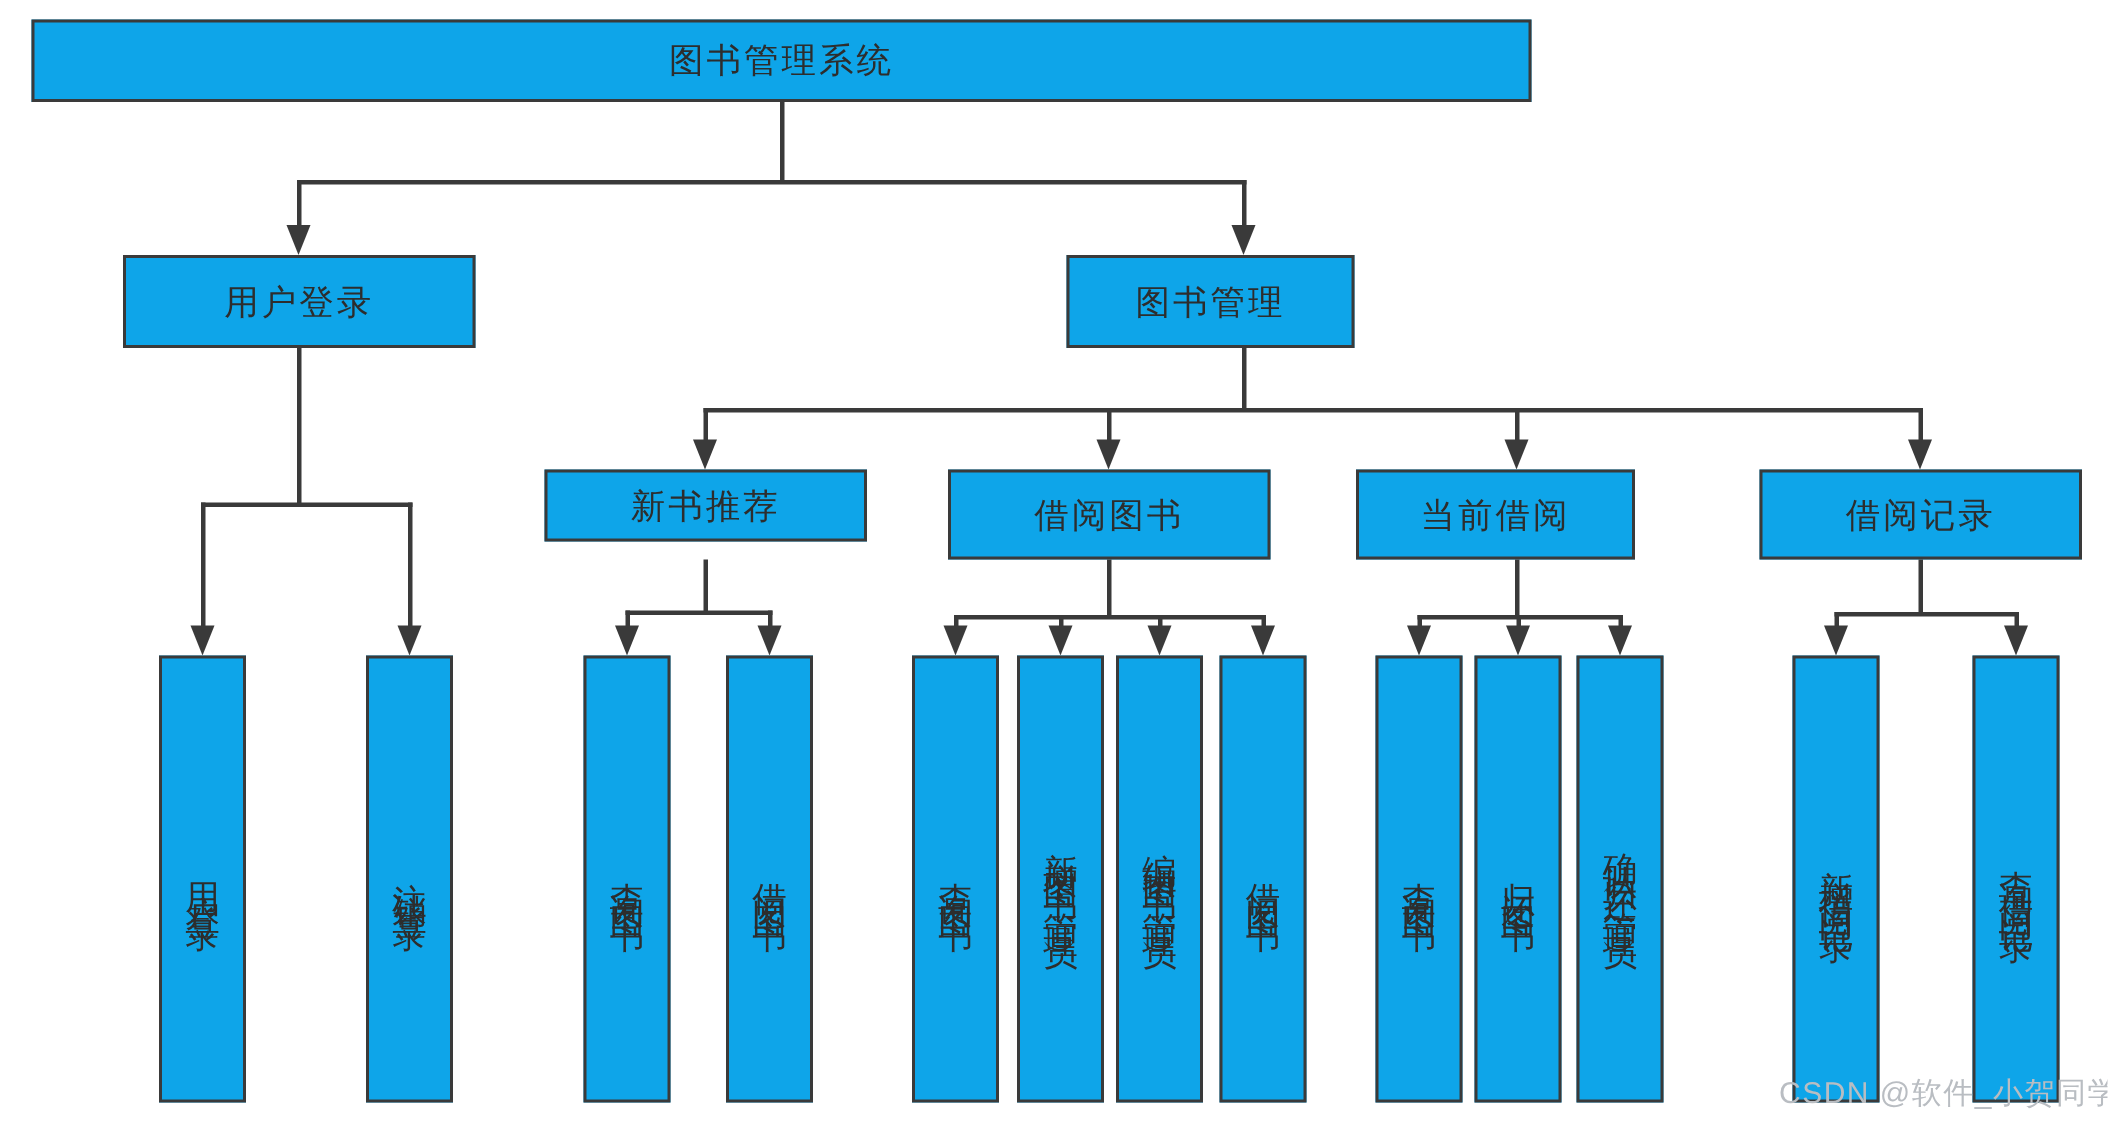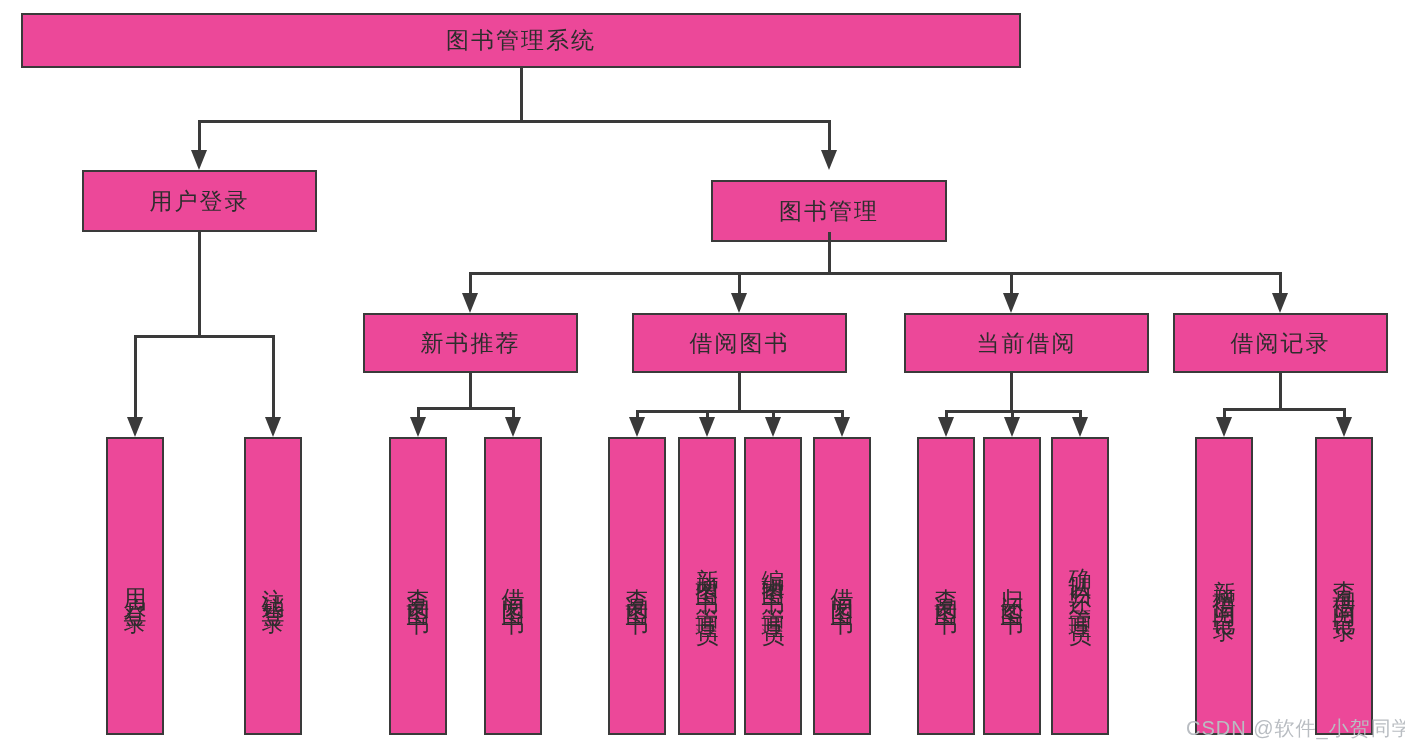--- a/index.html
+++ b/index.html
@@ -18,21 +18,21 @@
     position:relative;
     width:1405px;
     height:747px;
     background:var(--background);
     overflow:hidden;
   }
   .box{
     position:absolute;
     box-sizing:border-box;
     border:2.5px solid var(--line);
-    background:#ec4899;
+    background:#0ea5e9;
     display:flex;
     align-items:center;
     justify-content:center;
     font-size:23px;
     letter-spacing:2px;
     color:var(--text);
     white-space:nowrap;
   }
   .vbox{
     font-size:23px;
@@ -80,21 +80,21 @@
     <div class="hline" style="left:198px;top:120px;width:633px;height:3px;"></div>
     <div class="vline" style="left:198px;top:120px;width:3px;height:32px;"></div>
     <div class="arrow" style="left:191px;top:150px;"></div>
     <div class="vline" style="left:828px;top:120px;width:3px;height:32px;"></div>
     <div class="arrow" style="left:821px;top:150px;"></div>
   </div>
 
   <div class="box" style="left:82px;top:170px;width:235px;height:62px;">
     <span>用户登录</span>
   </div>
-  <div class="box" style="left:711px;top:170px;width:236px;height:62px;margin-top:10px;">
+  <div class="box" style="left:711px;top:170px;width:192px;height:62px;">
     <span>图书管理</span>
   </div>
 
   <div>
     <div class="vline" style="left:198px;top:232px;width:3px;height:104px;"></div>
     <div class="hline" style="left:134px;top:335px;width:141px;height:3px;"></div>
     <div class="vline" style="left:134px;top:335px;width:3px;height:84px;"></div>
     <div class="arrow" style="left:127px;top:417px;"></div>
     <div class="vline" style="left:272px;top:335px;width:3px;height:84px;"></div>
     <div class="arrow" style="left:265px;top:417px;"></div>
@@ -106,27 +106,27 @@
     <div class="vline" style="left:469px;top:272px;width:3px;height:23px;"></div>
     <div class="arrow" style="left:462px;top:293px;"></div>
     <div class="vline" style="left:738px;top:272px;width:3px;height:23px;"></div>
     <div class="arrow" style="left:731px;top:293px;"></div>
     <div class="vline" style="left:1010px;top:272px;width:3px;height:23px;"></div>
     <div class="arrow" style="left:1003px;top:293px;"></div>
     <div class="vline" style="left:1279px;top:272px;width:3px;height:23px;"></div>
     <div class="arrow" style="left:1272px;top:293px;"></div>
   </div>
 
-  <div class="box" style="left:363px;top:313px;width:215px;height:60px;">
+  <div class="box" style="left:363px;top:313px;width:215px;height:48px;">
     <span>新书推荐</span>
   </div>
   <div class="box" style="left:632px;top:313px;width:215px;height:60px;">
     <span>借阅图书</span>
   </div>
-  <div class="box" style="left:904px;top:313px;width:245px;height:60px;">
+  <div class="box" style="left:904px;top:313px;width:186px;height:60px;">
     <span>当前借阅</span>
   </div>
   <div class="box" style="left:1173px;top:313px;width:215px;height:60px;">
     <span>借阅记录</span>
   </div>
 
   <div>
     <div class="vline" style="left:469px;top:373px;width:3px;height:36px;"></div>
     <div class="hline" style="left:417px;top:407px;width:98px;height:3px;"></div>
     <div class="vline" style="left:417px;top:407px;width:3px;height:12px;"></div>

